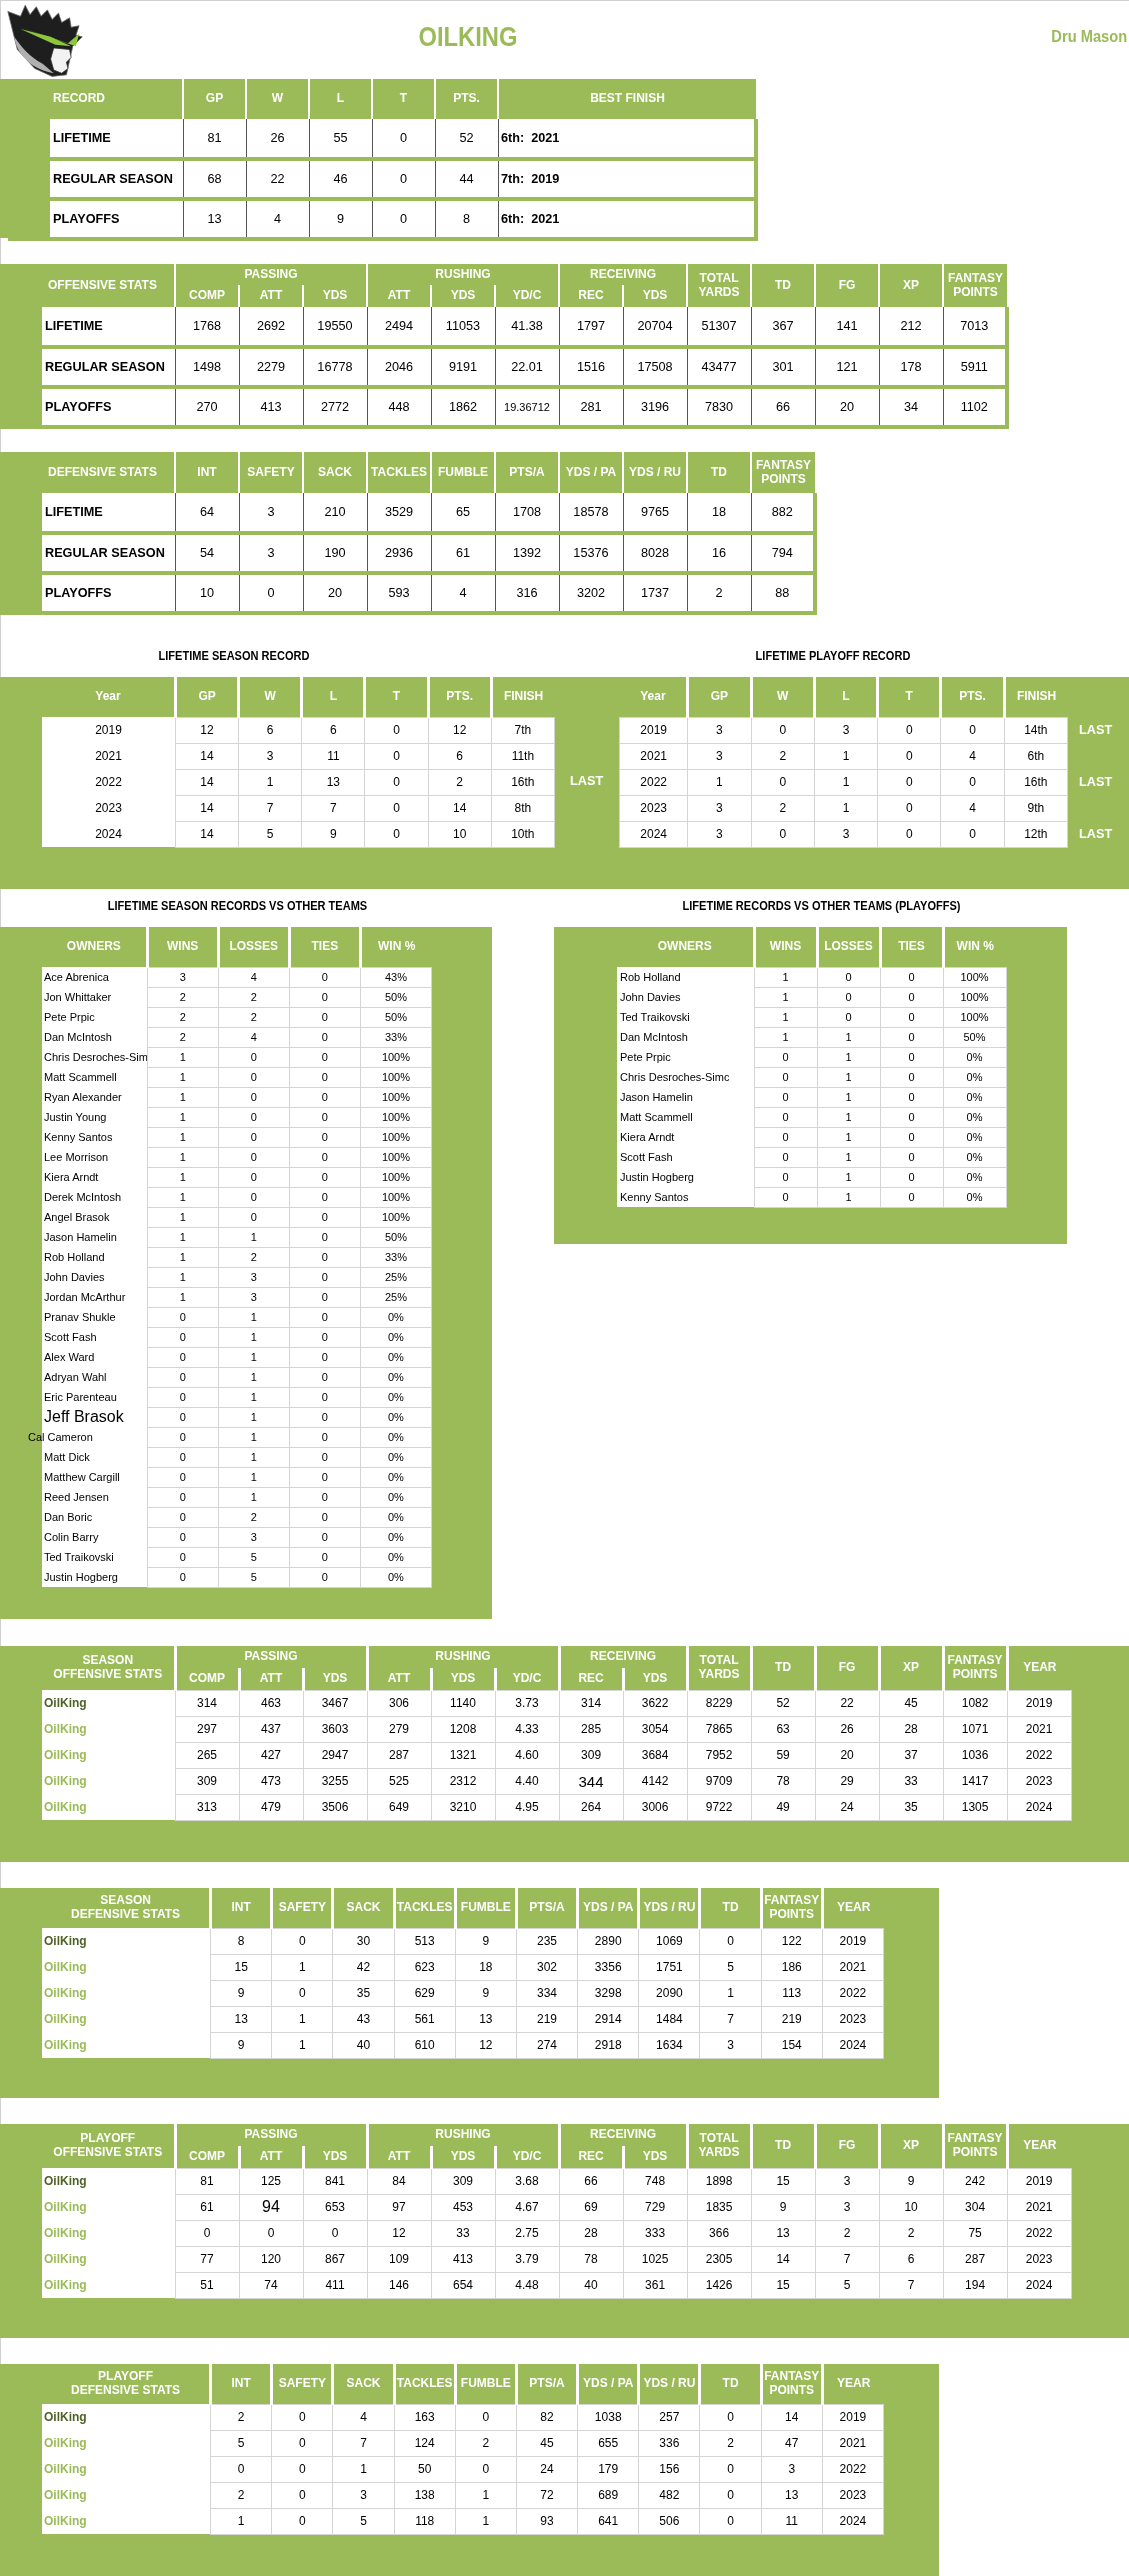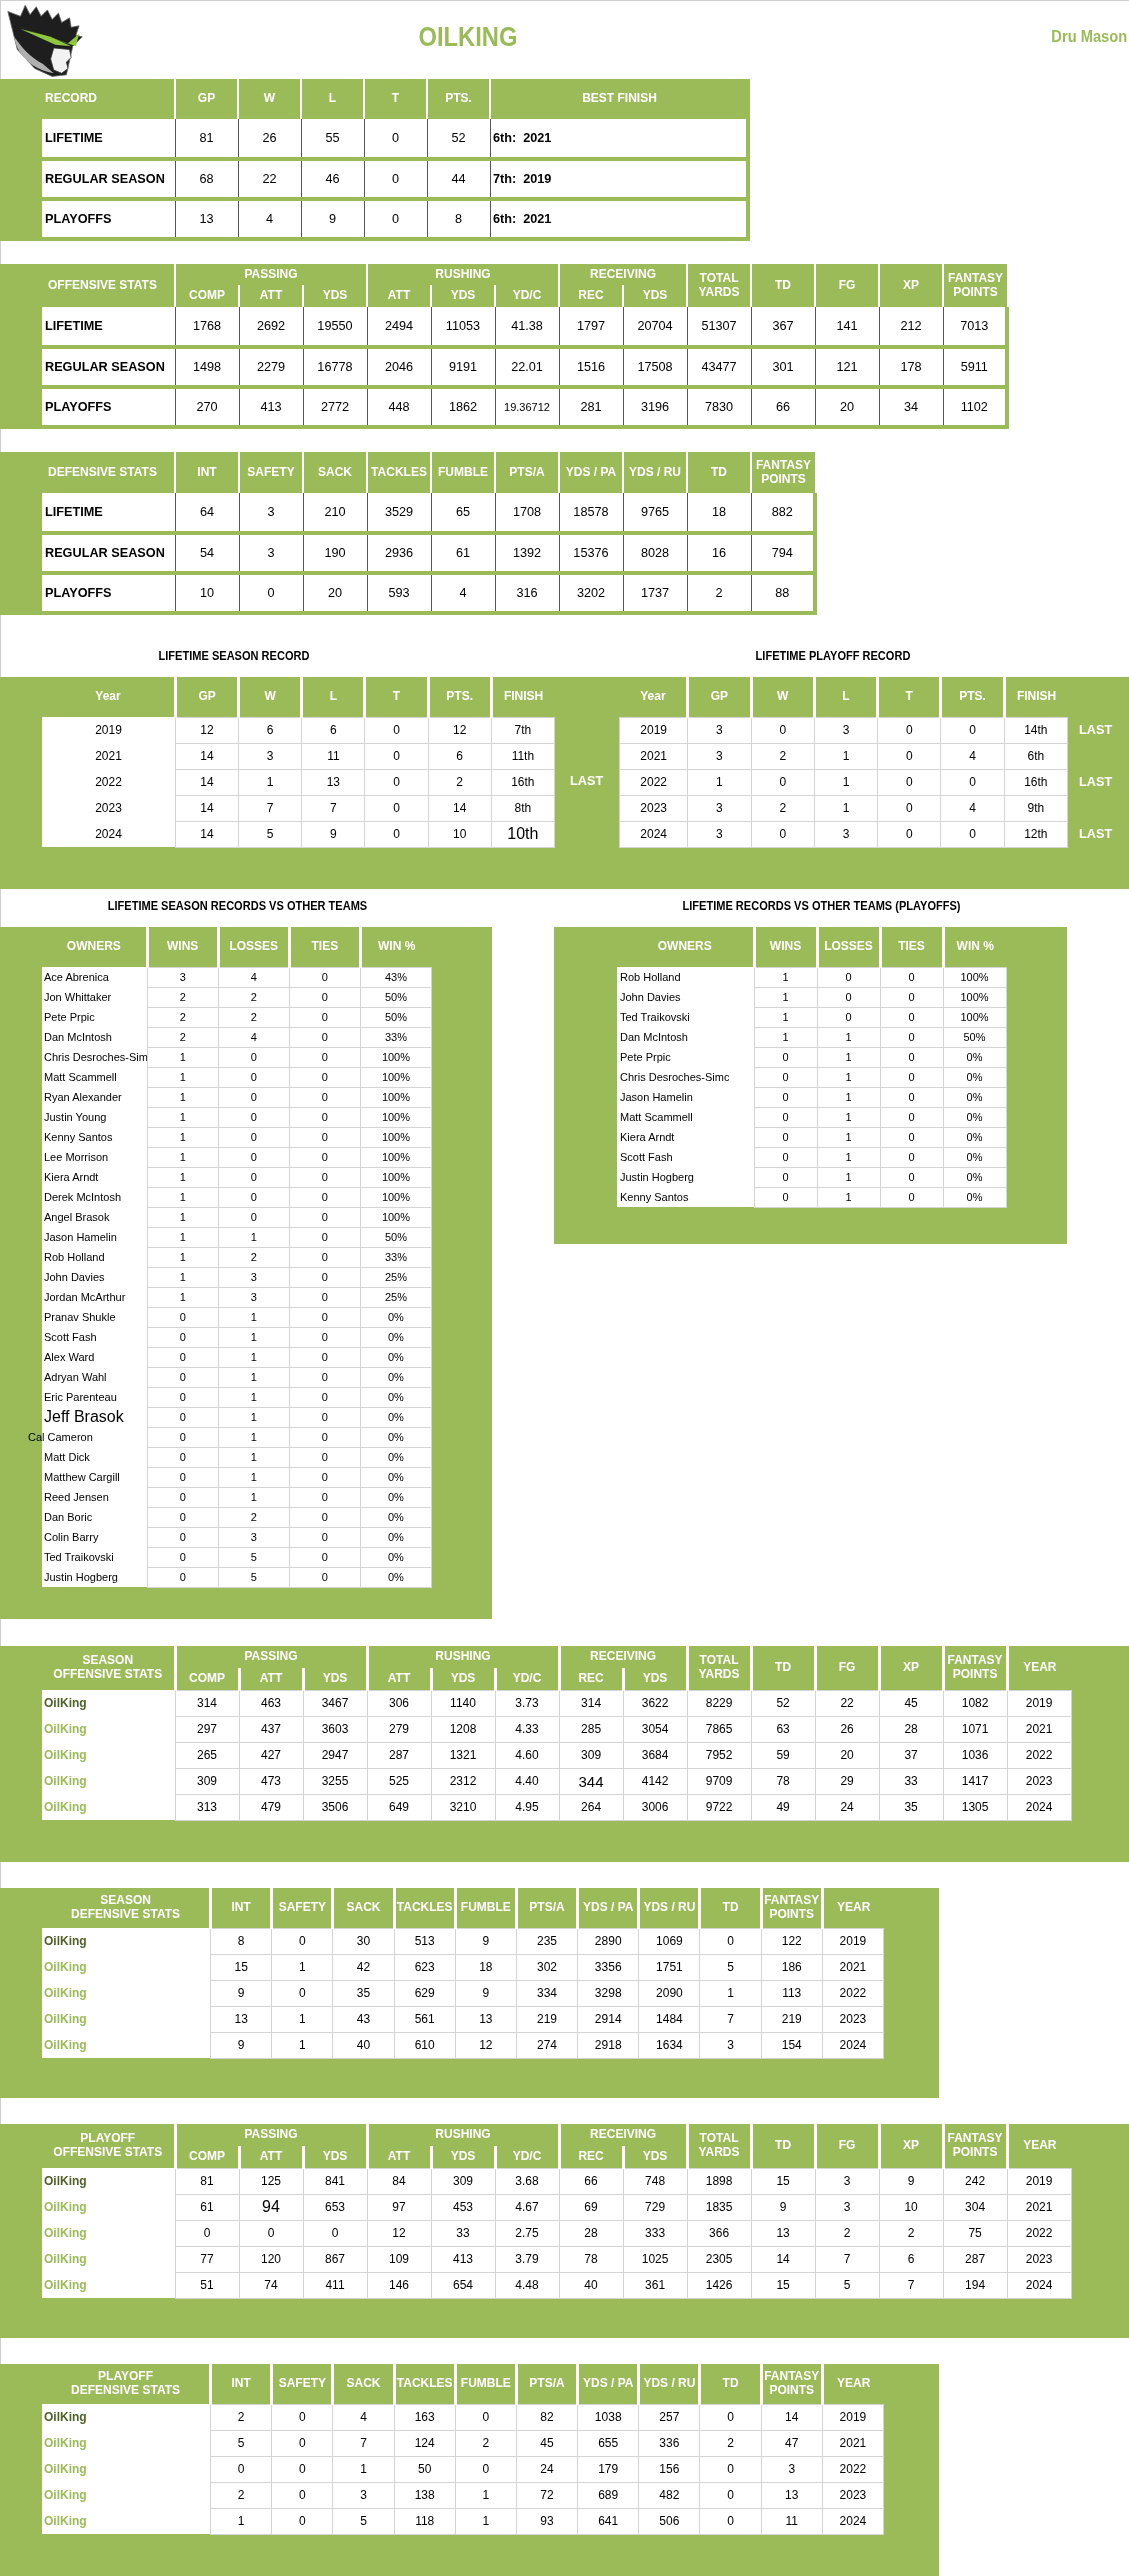--- a/index.html
+++ b/index.html
@@ -39,21 +39,21 @@
     <path d="M16 30 L92 56 L96 40 L82 52 Z" fill="#8dc63f"></path>
     <path d="M22 34 L60 44 L86 56 L66 54 Z" fill="#8dc63f"></path>
     <path d="M14 44 C 18 70 40 86 64 90 L50 78 C 34 70 24 58 14 44 Z" fill="#b0b0b0"></path>
     <path d="M64 58 L84 60 L86 70 L80 76 L82 84 L74 90 L64 86 L60 72 Z" fill="#f2f2f2" stroke="#333" stroke-width="1"></path>
   </svg>
 </div>
 <div class="title">OILKING</div>
 <div class="owner">Dru Mason</div>
 
 <div class="band" style="left:0;top:79px;width:750px;height:159px;"></div>
-<table class="sum" style="left:0;top:79px;width:750px;">
+<table class="sum" style="left:8px;top:79px;width:750px;">
   <colgroup>
       <col style="width:175px">
       <col style="width:63px">
       <col style="width:63px">
       <col style="width:63px">
       <col style="width:63px">
       <col style="width:63px">
       <col style="width:258px">
     </colgroup>
   <thead>
@@ -299,21 +299,21 @@
         <td style="font-size: 12px;">14</td>
         <td style="font-size: 12px;">8th</td>
       </tr>
       <tr style="height: 26px;">
         <td style="font-size: 12px; box-shadow: rgb(155, 187, 89) 42px 0px 0px inset; border-left: none; border-top: none; border-bottom: none; padding-left: 42px;">2024</td>
         <td style="font-size: 12px;">14</td>
         <td style="font-size: 12px;">5</td>
         <td style="font-size: 12px;">9</td>
         <td style="font-size: 12px;">0</td>
         <td style="font-size: 12px;">10</td>
-        <td style="font-size: 16px;">10th</td>
+        <td style="font-size: 12px;">10th</td>
       </tr>
     </tbody>
 </table>
 <div class="last-label" style="left:570px;top:774px;">LAST</div>
 <table class="grid" style="left:619px;top:677px;width:449px;">
   <colgroup>
       <col style="width:68px">
       <col span="6" style="width:63px">
     </colgroup>
   <thead>

